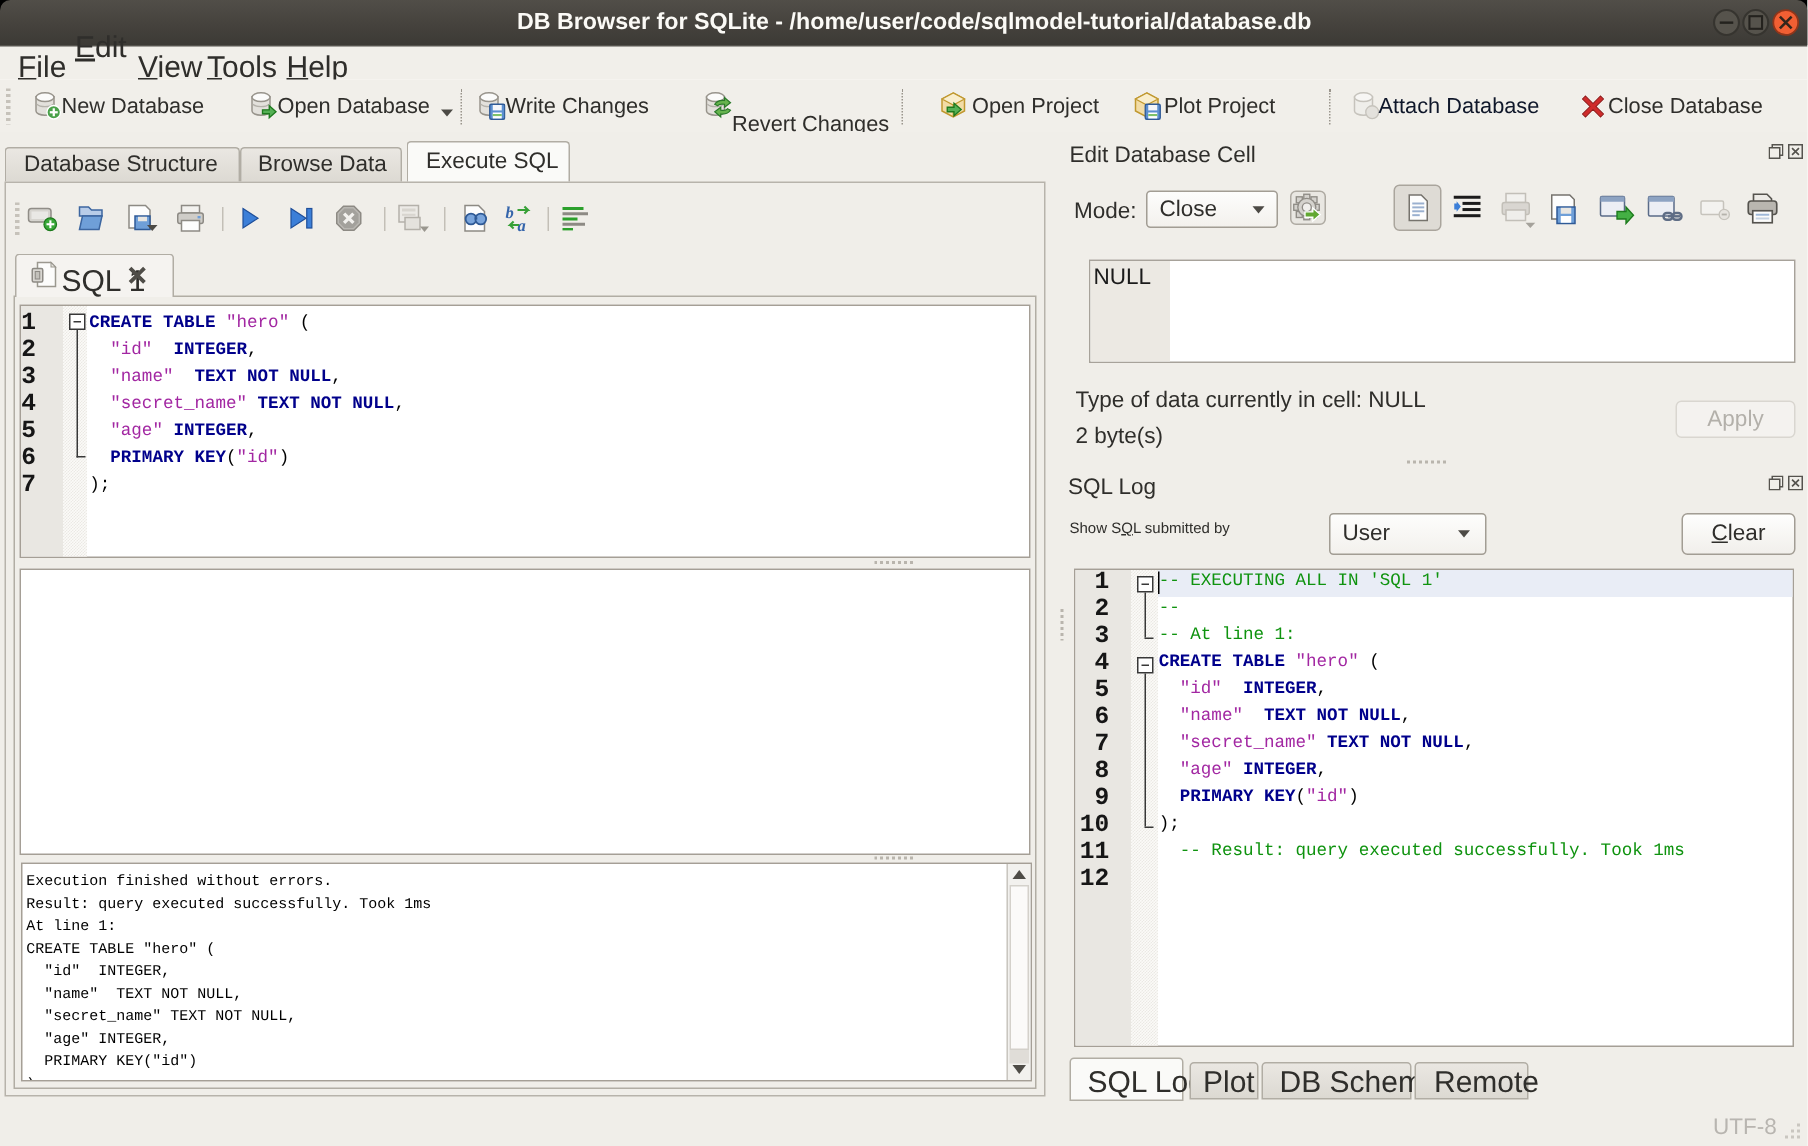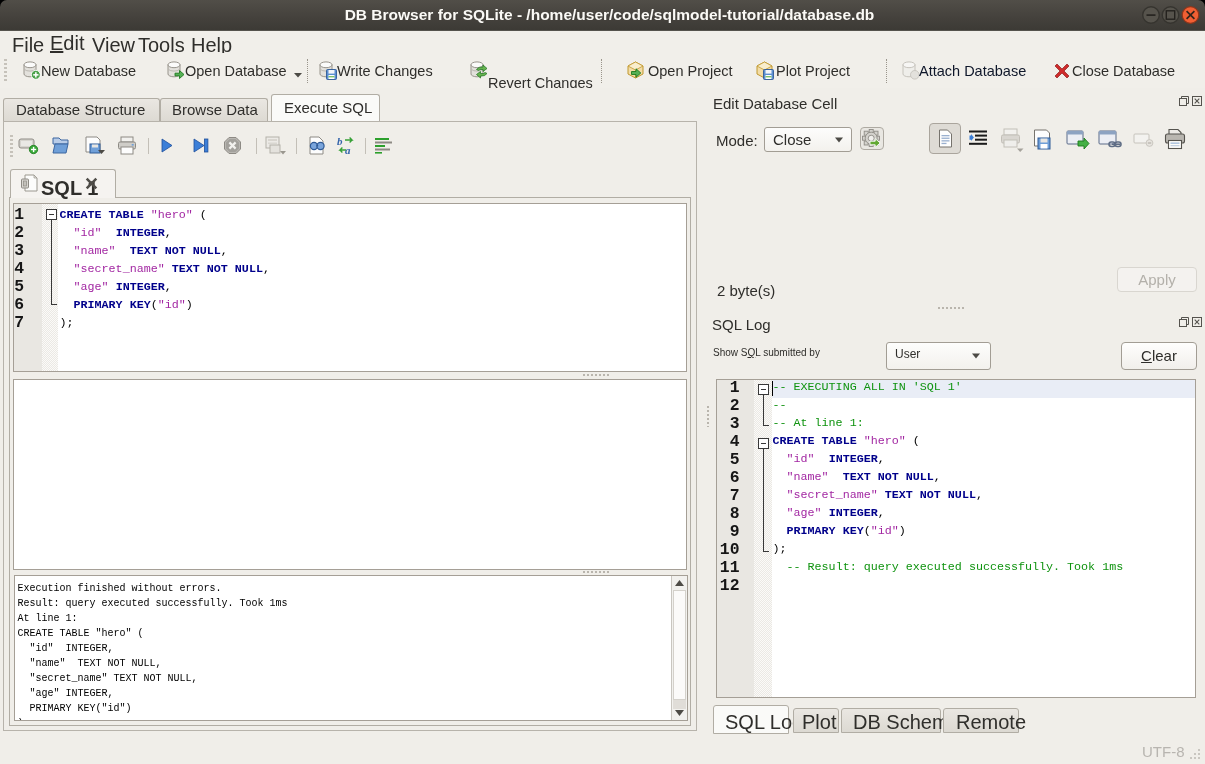--- a/index.html
+++ b/index.html
@@ -31,21 +31,21 @@
     <circle cx="11" cy="10" r="8.3" fill="#56534c" stroke="#36342f" stroke-width="1.4"></circle>
     <rect x="6.5" y="9.3" width="9" height="1.6" fill="#24221e"></rect>
     <circle cx="30.5" cy="10" r="8.3" fill="#56534c" stroke="#36342f" stroke-width="1.4"></circle>
     <rect x="26.3" y="5.8" width="8.4" height="8.4" fill="none" stroke="#24221e" stroke-width="1.4"></rect>
     <circle cx="50.5" cy="10" r="8.3" fill="#f15f33" stroke="#90351a" stroke-width="1.2"></circle>
     <path d="M46.6 6.1 L54.4 13.9 M54.4 6.1 L46.6 13.9" stroke="#33251b" stroke-width="1.7"></path>
   </svg>
 
   <div class="abs" style="left:0;top:30px;width:1205px;height:23px;background:#f1efea;border-top:1px solid #55534d;box-sizing:border-box;"></div>
   <div class="abs ui" style="left:12px;top:34px;"><u>F</u>ile</div>
-  <div class="abs ui" style="left:50px;top:32px;"><u>E</u>dit</div>
+  <div class="abs ui" style="left:50px;top:21px;"><u>E</u>dit</div>
   <div class="abs ui" style="left:92px;top:34px;"><u>V</u>iew</div>
   <div class="abs ui" style="left:138px;top:34px;"><u>T</u>ools</div>
   <div class="abs ui" style="left:191px;top:34px;"><u>H</u>elp</div>
 
   <div class="abs" style="left:0;top:53px;width:1205px;height:35px;background:#f1efea;"></div>
   <div class="abs" style="left:4px;top:59px;width:3px;height:24px;background:repeating-linear-gradient(#c6c2ba 0 2px,transparent 2px 4px);"></div>
 
   <svg class="abs" style="left:22px;top:61px;" width="19" height="19" viewBox="0 0 19 19">
     <path d="M2 3.5 v9.5 a6 2.8 0 0 0 12 0 V3.5z" fill="#e3e1dc" stroke="#98948c" stroke-width="1"></path>
     <ellipse cx="8" cy="3.8" rx="6" ry="2.9" fill="#fbfbfa" stroke="#98948c" stroke-width="1"></ellipse>
@@ -210,21 +210,21 @@
   </svg>
 
   <div class="abs" style="left:9px;top:197px;width:682px;height:529px;border:1px solid #b1ada4;box-sizing:border-box;"></div>
   <div class="abs" style="left:9.5px;top:169px;width:106px;height:29px;background:#f5f3f0;border:1px solid #b1ada4;border-bottom:none;border-radius:3px 3px 0 0;box-sizing:border-box;"></div>
   <svg class="abs" style="left:20px;top:174px;" width="18" height="19" viewBox="0 0 18 19">
     <path d="M5 1h9l3 3v13H5z" fill="#fcfcfb" stroke="#9b988f" stroke-width="1"></path>
     <path d="M14 1l3 3h-3z" fill="#e4e2dd" stroke="#9b988f" stroke-width="0.7"></path>
     <rect x="1.5" y="5" width="7" height="9" rx="1" fill="#d9d7d2" stroke="#8d8a84" stroke-width="1"></rect>
     <rect x="3.5" y="7" width="3" height="5" fill="#c3c1bb" stroke="#8d8a84" stroke-width="0.7"></rect>
   </svg>
-  <div class="abs ui" style="left:41px;top:177px;font-weight:bold;">SQL 1</div>
+  <div class="abs ui" style="left:41px;top:177px;font-weight:normal;">SQL 1</div>
   <svg class="abs" style="left:85px;top:177px;" width="13" height="13" viewBox="0 0 13 13">
     <path d="M2.6 0.8 L6.5 4.7 L10.4 0.8 L12.2 2.6 L8.3 6.5 L12.2 10.4 L10.4 12.2 L6.5 8.3 L2.6 12.2 L0.8 10.4 L4.7 6.5 L0.8 2.6z" fill="#4f4d48"></path>
   </svg>
 
   <div class="abs" style="left:13px;top:203px;width:674px;height:169px;border:1px solid #a59f96;box-sizing:border-box;background:#fff;">
     <div class="abs" style="left:0;top:0;width:28px;height:167px;background:#e9e7e2;"></div>
     <div class="abs checker" style="left:28px;top:0;width:16px;height:167px;"></div>
     <div class="abs num" style="left:0;top:1.5px;width:10px;">1<br>2<br>3<br>4<br>5<br>6<br>7</div>
     <div class="foldbox" style="left:31.5px;top:5px;"></div>
     <div class="abs" style="left:37px;top:16px;width:1px;height:84.5px;background:#383838;"></div>
@@ -343,36 +343,41 @@
     <rect x="14.8" y="9.4" width="3.4" height="1.2" fill="#b5b2ab"></rect>
   </svg>
   <svg class="abs" style="left:1164px;top:128px;" width="22" height="22" viewBox="0 0 22 22">
     <path d="M5 6 V1.5 h9 l3 3 V6" fill="#eceae6" stroke="#55534e" stroke-width="1.1"></path>
     <rect x="1.5" y="6" width="19" height="9" rx="2" fill="#b9b6b0" stroke="#55534e" stroke-width="1.1"></rect>
     <rect x="4.5" y="12.5" width="13" height="8" fill="#fcfcfb" stroke="#55534e" stroke-width="1.1"></rect>
     <rect x="6.5" y="14.5" width="9" height="1.3" fill="#9fb8d8"></rect>
     <rect x="6.5" y="17" width="9" height="1.3" fill="#c5d2e2"></rect>
   </svg>
 
+  <div class="abs" style="left:726px;top:172.5px;width:471px;height:69px;border:1px solid #a7a29a;box-sizing:border-box;background:#fff;">
+    <div class="abs" style="left:0;top:0;width:53px;height:67px;background:#ece9e3;"></div>
+    <div class="abs ui" style="left:2px;top:2px;font-size:15px;color:#1b1b1b;">NULL</div>
+  </div>
+  <div class="abs ui" style="left:717px;top:258px;font-size:15px;">Type of data currently in cell: NULL</div>
   <div class="abs ui" style="left:717px;top:282px;font-size:15px;">2 byte(s)</div>
   <div class="abs" style="left:1117px;top:267px;width:80px;height:25px;border:1px solid #d9d6d0;border-radius:4px;background:#f4f2ef;box-sizing:border-box;text-align:center;line-height:23px;color:#b3b0aa;font-size:15px;">Apply</div>
   <div class="abs" style="left:938px;top:307px;width:26px;height:2px;background:repeating-linear-gradient(90deg,#b9b5ad 0 2px,transparent 2px 4px);"></div>
 
   <div class="abs ui" style="left:712px;top:316px;font-size:15px;">SQL Log</div>
   <svg class="abs" style="left:1179px;top:317px;" width="10" height="10" viewBox="0 0 10 10">
       <rect x="0.5" y="2.5" width="7" height="7" fill="none" stroke="#55534e" stroke-width="1"></rect>
       <path d="M2.5 2.5 v-2 h7 v7 h-2" fill="none" stroke="#55534e" stroke-width="1"></path>
     </svg>
   <svg class="abs" style="left:1191.5px;top:317px;" width="10" height="10" viewBox="0 0 10 10">
       <rect x="0.5" y="0.5" width="9" height="9" fill="none" stroke="#55534e" stroke-width="1"></rect>
       <path d="M2.7 2.7 L7.3 7.3 M7.3 2.7 L2.7 7.3" stroke="#55534e" stroke-width="1.1"></path>
     </svg>
   <div class="abs ui" style="left:713px;top:347px;font-size:10px;">Show S<u>Q</u>L submitted by</div>
   <div class="abs" style="left:886px;top:342px;width:105px;height:28px;border:1px solid #a29d94;border-radius:3px;background:linear-gradient(#fdfdfc,#f3f1ed);box-sizing:border-box;"></div>
-  <div class="abs ui" style="left:895px;top:347px;font-size:12px;">User</div>
+  <div class="abs ui" style="left:895px;top:347px;font-size:15px;">User</div>
   <svg class="abs" style="left:971px;top:353px;" width="10" height="6" viewBox="0 0 10 6">
       <path d="M1 0.5h8L5 5.4z" fill="#4c4a45"></path>
     </svg>
   <div class="abs" style="left:1121px;top:342px;width:76px;height:28px;border:1px solid #a29d94;border-radius:4px;background:linear-gradient(#fefefd,#f1efeb);box-sizing:border-box;text-align:center;line-height:26px;font-size:15px;color:#2f2e2b;"><u>C</u>lear</div>
 
   <div class="abs" style="left:716px;top:379px;width:480px;height:319px;border:1px solid #a59f96;box-sizing:border-box;background:#fff;">
     <div class="abs" style="left:0;top:0;width:37px;height:317px;background:#e9e7e2;"></div>
     <div class="abs checker" style="left:37px;top:0;width:18px;height:317px;"></div>
     <div class="abs" style="left:55px;top:0;width:423px;height:18px;background:#e9edf6;"></div>
     <div class="abs num" style="left:0;top:-1.5px;width:22.5px;">1<br>2<br>3<br>4<br>5<br>6<br>7<br>8<br>9<br>10<br>11<br>12</div>

